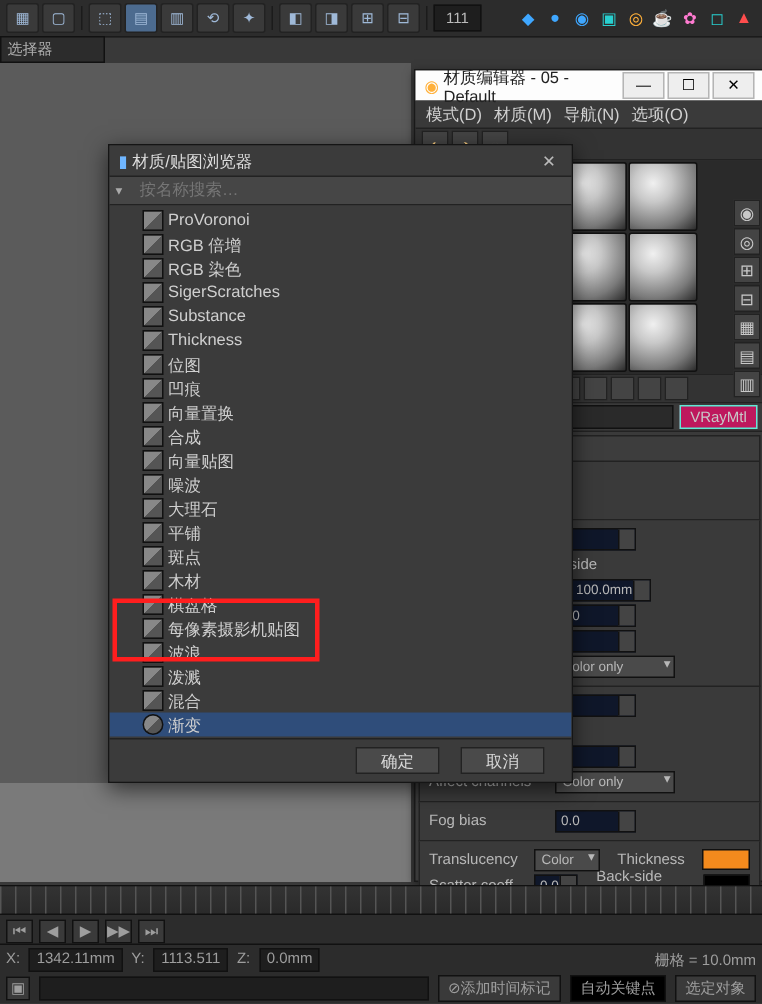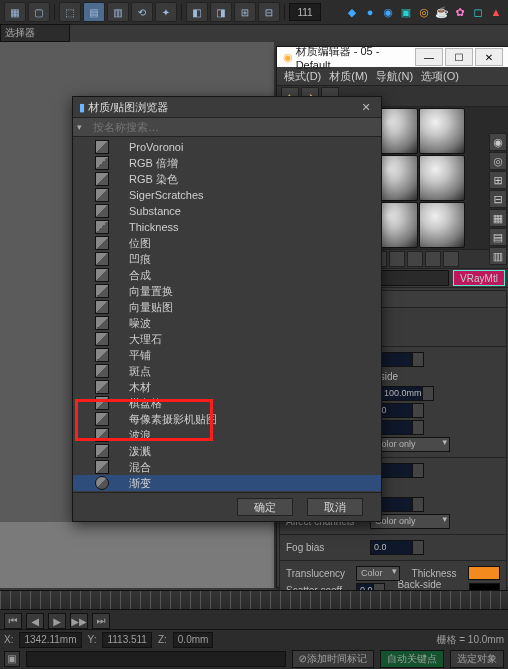--- a/index.html
+++ b/index.html
@@ -62,21 +62,21 @@
   .mat-editor .swatch.orange{background:#f38a1d}
 
   
   .browser{position:absolute;left:72px;top:96px;width:308px;height:424px;background:#3b3b3b;border:1px solid #151515;box-shadow:0 4px 14px rgba(0,0,0,.6);display:flex;flex-direction:column}
   .browser .title{height:20px;background:#3b3b3b;display:flex;align-items:center;padding:0 6px;color:#ddd;border-bottom:1px solid #222}
   .browser .title .x{margin-left:auto;width:18px;height:14px;display:flex;align-items:center;justify-content:center;font-size:11px;color:#bbb}
   .browser .search{height:18px;background:#464646;border-bottom:1px solid #222;display:flex;align-items:center;padding:0 4px}
   .browser .search .arrow{width:10px;height:10px;color:#aaa;font-size:9px;margin-right:4px}
   .browser .search input{flex:1;background:transparent;border:none;color:#9a9a9a;font-size:11px;outline:none}
   .browser .list{flex:1;overflow:hidden;background:#3b3b3b;padding:2px 0}
-  .browser .list .item{height:16px;display:flex;align-items:center;padding-left:22px;gap:20px;color:#cfcfcf;font-size:11px;position:relative}
+  .browser .list .item{height:16px;display:flex;align-items:center;padding-left:22px;gap:3px;color:#cfcfcf;font-size:11px;position:relative}
   .browser .list .item .swico{width:12px;height:12px;background:linear-gradient(135deg,#888 0 50%,#555 50% 100%);border:1px solid #111;flex:0 0 12px}
   .browser .list .item.sel{background:#2f4d7a}
   .browser .btns{height:28px;display:flex;align-items:center;justify-content:flex-end;gap:14px;padding:0 18px;border-top:1px solid #222;background:#3b3b3b}
   .browser .btns button{width:56px;height:18px;background:#4a4a4a;border:1px solid #222;color:#d8d8d8;font-size:11px;font-family:inherit}
   .red-highlight{position:absolute;left:75px;top:399px;width:132px;height:36px;border:3px solid #ff1e1e;pointer-events:none;z-index:50}
 
   
   .swico.blue{background:linear-gradient(135deg,#57a3ff 0 50%,#1f62b8 50% 100%)}
   .swico.cyan{background:linear-gradient(135deg,#8fe7e7 0 50%,#2a9a9a 50% 100%)}
   .swico.brown{background:linear-gradient(135deg,#caa068 0 50%,#7a5a2a 50% 100%)}
@@ -301,25 +301,25 @@
       <div class="item">
         <span class="swico grey"></span>
         <span>位图</span>
       </div>
       <div class="item">
         <span class="swico cyan"></span>
         <span>凹痕</span>
       </div>
       <div class="item">
         <span class="swico grey"></span>
+        <span>向量置换</span>
+      </div>
+      <div class="item">
+        <span class="swico grey"></span>
         <span>合成</span>
-      </div>
-      <div class="item">
-        <span class="swico grey"></span>
-        <span>向量置换</span>
       </div>
       <div class="item">
         <span class="swico grey"></span>
         <span>向量贴图</span>
       </div>
       <div class="item">
         <span class="swico grey"></span>
         <span>噪波</span>
       </div>
       <div class="item">
@@ -442,16 +442,16 @@
     <span>Y:</span>
       <span class="field">1113.511</span>
     <span>Z:</span>
       <span class="field">0.0mm</span>
     <span style="margin-left:auto">栅格 = 10.0mm</span>
   </div>
   <div class="row">
     <span class="play" style="width:14px;height:14px;background:#3a3a3a;border:1px solid #111;display:flex;align-items:center;justify-content:center">▣</span>
     <span class="field" style="flex:1"></span>
     <span class="btn">⊘ <span>添加时间标记</span></span>
-    <span class="btn" style="background:#14532d">自动关键点</span>
+    <span class="btn" style="background:#000000">自动关键点</span>
     <span class="btn">选定对象</span>
   </div>
 </div>
 
 </body></html>

